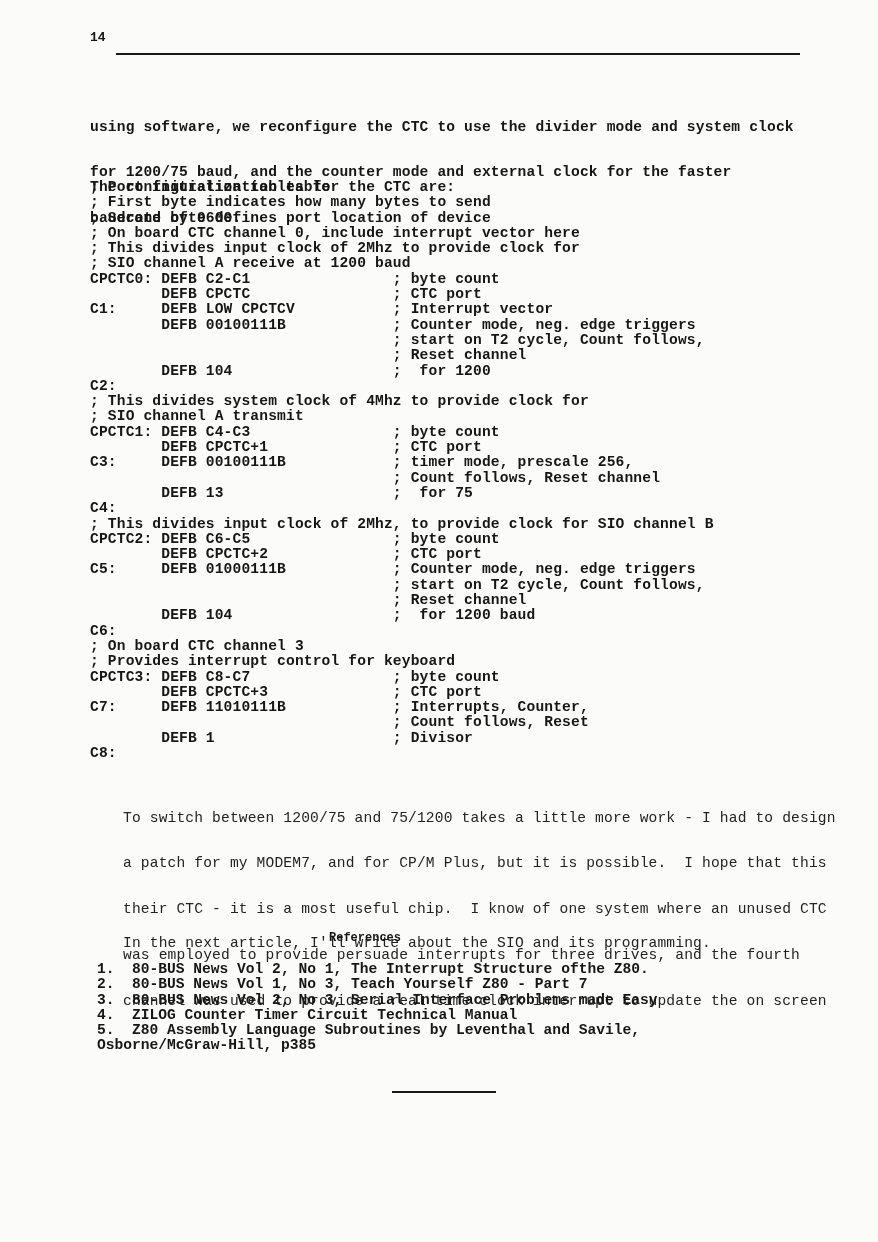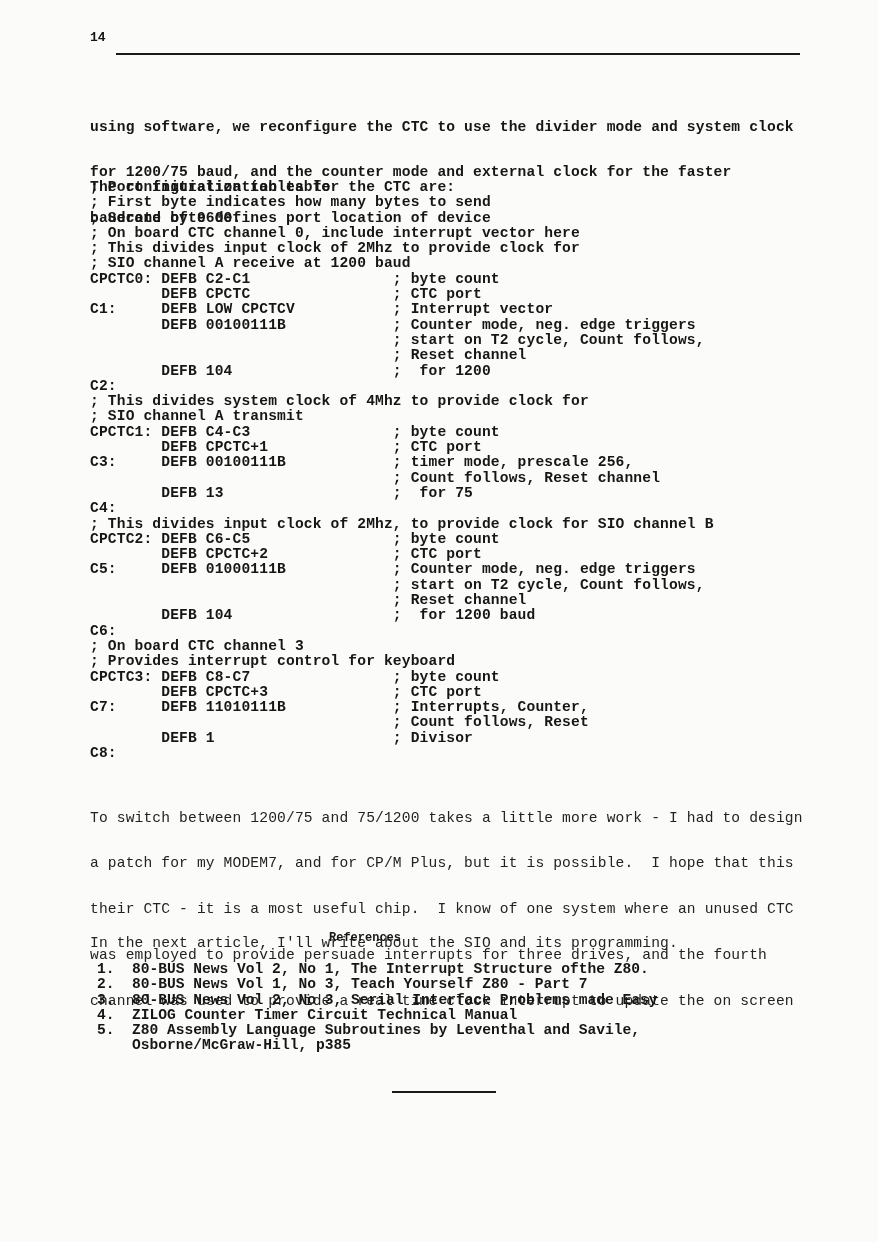--- a/index.html
+++ b/index.html
@@ -16,21 +16,21 @@
   .top-rule {
     position: absolute; left: 116px; top: 53px; width: 684px; height: 2px;
     background: #1a1a1a;
   }
   .block {
     position: absolute; left: 90px;
     font-size: 14.6px; line-height: 15.3px; white-space: pre;
     letter-spacing: 0.15px;
   }
   .bold { font-weight: bold; }
-  .light { font-weight: normal; color: #222; }
+  .light { font-weight: normal; color: #222; margin-left: 33px; }
   .refs-title {
     position: absolute; left: 329px; top: 931px;
     font-size: 12px; line-height: 15.3px; font-weight: bold;
   }
   .refs {
     position: absolute; left: 97px; top: 962px;
     font-size: 14.6px; line-height: 15.3px; margin: 0; padding: 0; list-style: none;
   }
   .refs li { display: flex; white-space: pre; }
   .refs .num { width: 35px; }
@@ -73,16 +73,16 @@
 </div>
 
 <div class="refs-title">References</div>
 
 <ul class="refs bold" id="refs-list">
     <li style="height: 15.3px;"><span class="num">1.</span><span>80-BUS News Vol 2, No 1, The Interrupt Structure ofthe Z80.</span></li>
     <li style="height: 15.3px;"><span class="num">2.</span><span>80-BUS News Vol 1, No 3, Teach Yourself Z80 - Part 7</span></li>
     <li style="height: 15.3px;"><span class="num">3.</span><span>80-BUS News Vol 2, No 3, Serial Interface Problems made Easy</span></li>
     <li style="height: 15.3px;"><span class="num">4.</span><span>ZILOG Counter Timer Circuit Technical Manual</span></li>
     <li style="height: 15.3px;"><span class="num">5.</span><span>Z80 Assembly Language Subroutines by Leventhal and Savile,</span></li>
-    <li style="height: 15.3px;"><span class="num"></span><span>Osborne/McGraw-Hill, p385</span></li>
+    <li style="height: 15.3px; flex-direction: column;"><span class="num"></span><span>Osborne/McGraw-Hill, p385</span></li>
   </ul>
 
 <div class="bottom-rule"></div>
 
 </body></html>

